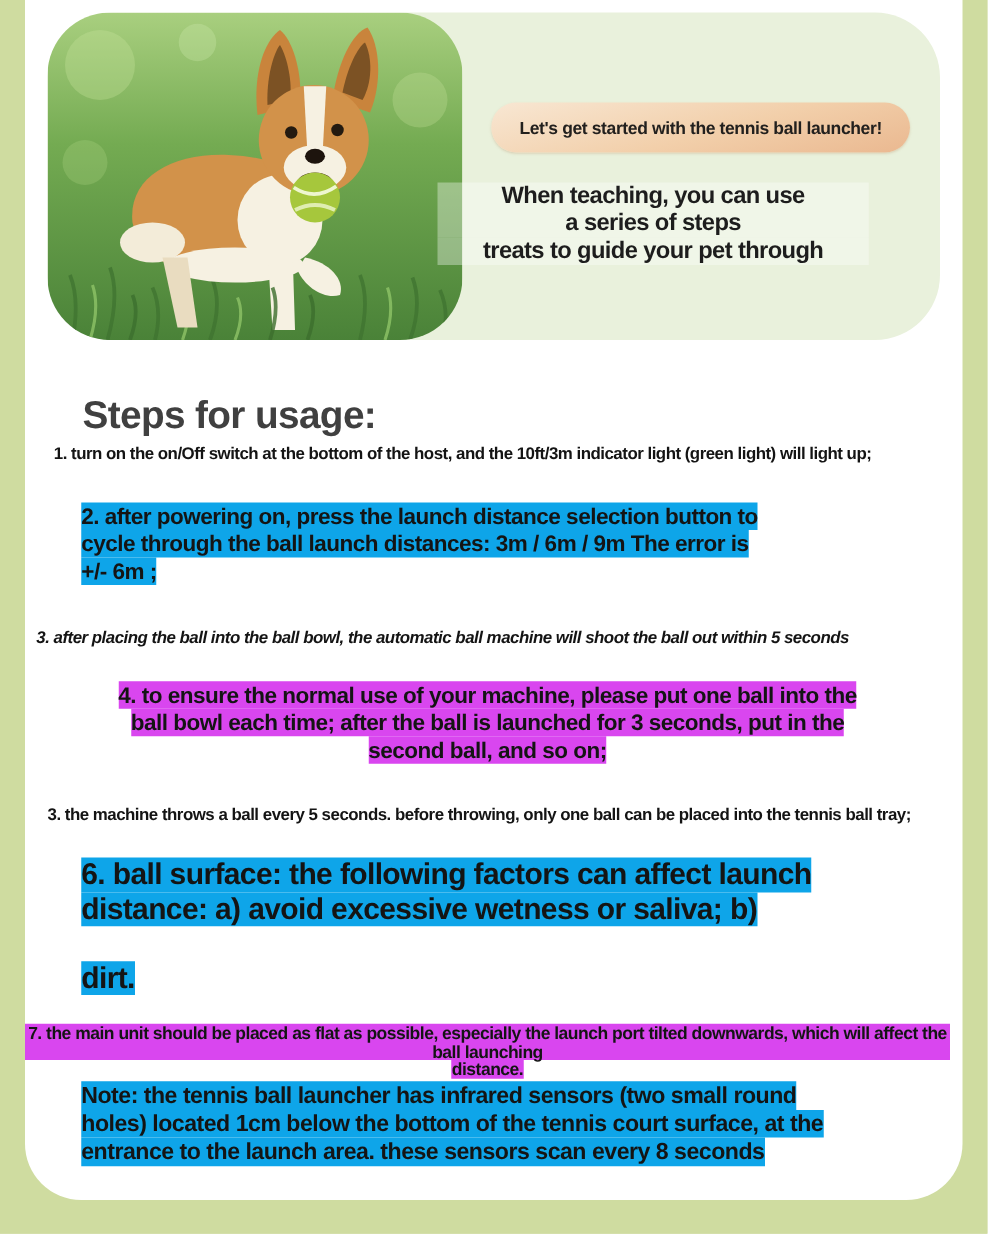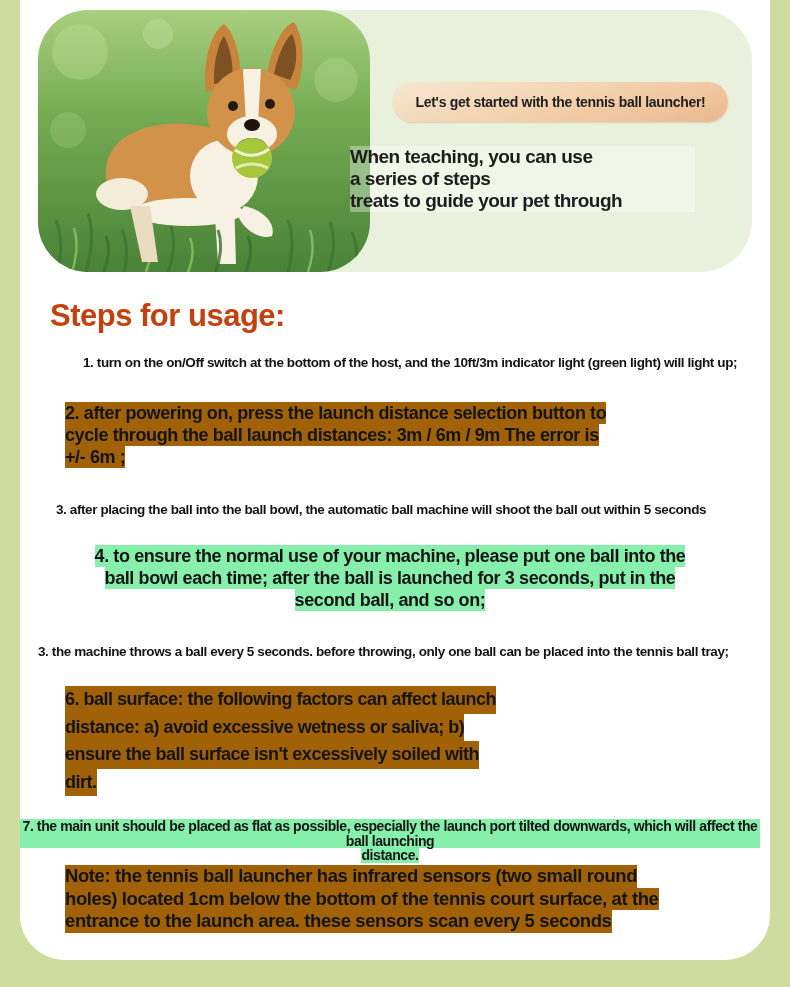--- a/index.html
+++ b/index.html
@@ -11,43 +11,43 @@
   .hero{position:absolute;left:18px;top:10px;width:714px;height:262px;background:#e9f1dc;
         border-radius:52px;}
   .photo{position:absolute;left:0;top:0;width:332px;height:262px;border-radius:50px;
          overflow:hidden;}
   .photo svg{display:block;width:100%;height:100%;}
   .badge{position:absolute;left:355px;top:72px;width:335px;height:40px;border-radius:21px;
          background:linear-gradient(165deg,#f8e7d3 0%,#f2cfaa 55%,#eab890 100%);
          display:flex;align-items:center;justify-content:center;
          box-shadow:0 1px 2px rgba(190,150,110,0.35);}
   .badge span{font-size:14px;font-weight:bold;color:#22201e;letter-spacing:-0.3px;}
-  .intro{position:absolute;right:57px;top:136px;width:345px;text-align:left;
+  .intro{position:absolute;right:57px;top:136px;width:345px;text-align:center;
          font-size:19px;font-weight:bold;color:#1d1d1d;line-height:22px;letter-spacing:-0.5px;}
   .intro .iline{display:block;}
   .intro .iline::after{content:"";}
   .intro .iline{background:rgba(255,255,255,0.35);}
   
-  .title{position:absolute;left:30px;top:298px;margin:0;font-size:31px;font-weight:800;
-         color:#c2410c;letter-spacing:-0.5px;}
+  .title{position:absolute;left:30px;top:298px;margin:16px;font-size:31px;font-weight:800;
+         color:#404040;letter-spacing:-0.5px;}
   .step,.note{color:#141414;font-weight:bold;}
   .s-small{font-size:13.5px;letter-spacing:-0.4px;white-space:nowrap;}
-  .s1{position:absolute;left:23px;top:355px;margin-left:40px;}
+  .s1{position:absolute;left:23px;top:355px;}
   .s2{position:absolute;left:45px;top:402px;font-size:18px;line-height:22px;letter-spacing:-0.4px;}
-  .s3{position:absolute;left:36px;top:502px;}
+  .s3{position:absolute;left:9px;top:502px;font-style:italic;}
   .s4{position:absolute;left:10px;top:545px;width:720px;text-align:center;font-size:18px;
       line-height:22px;letter-spacing:-0.4px;}
   .s5{position:absolute;left:18px;top:644px;}
-  .s6{position:absolute;left:45px;top:686px;font-size:18px;line-height:27.5px;letter-spacing:-0.5px;}
+  .s6{position:absolute;left:45px;top:686px;font-size:24px;line-height:27.5px;letter-spacing:-0.5px;}
   .s7{position:absolute;left:0;top:819px;width:740px;text-align:center;font-size:14px;
       line-height:14.5px;letter-spacing:-0.4px;}
   .note{position:absolute;left:45px;top:865px;font-size:18.5px;line-height:22.5px;
         letter-spacing:-0.4px;}
-  .ln{display:inline-block;background:#a16207;}
-  .s4 .ln,.s7 .ln{background:#86efac;}
+  .ln{display:inline-block;background:#0ea5e9;}
+  .s4 .ln,.s7 .ln{background:#d946ef;}
 </style>
 </head>
 <body>
 
 <div class="page">
   <div class="card">
 
     <div class="hero">
       <div class="photo">
         <svg viewBox="0 0 332 262" preserveAspectRatio="none">
@@ -136,29 +136,29 @@
       <span class="ln">4. to ensure the normal use of your machine, please put one ball into the</span><br>
       <span class="ln">ball bowl each time; after the ball is launched for 3 seconds, put in the</span><br>
       <span class="ln">second ball, and so on;</span>
     </div>
 
     <div class="step s-small s5">3. the machine throws a ball every 5 seconds. before throwing, only one ball can be placed into the tennis ball tray;</div>
 
     <div class="step s6">
       <span class="ln">6. ball surface: the following factors can affect launch</span><br>
       <span class="ln">distance: a) avoid excessive wetness or saliva; b)</span><br>
-      <span class="ln">ensure the ball surface isn't excessively soiled with</span><br>
+      <br>
       <span class="ln">dirt.</span>
     </div>
 
     <div class="step s7">
       <span class="ln">7. the main unit should be placed as flat as possible, especially the launch port tilted downwards, which will affect the ball launching</span><br>
       <span class="ln">distance.</span>
     </div>
 
     <div class="note">
       <span class="ln">Note: the tennis ball launcher has infrared sensors (two small round</span><br>
       <span class="ln">holes) located 1cm below the bottom of the tennis court surface, at the</span><br>
-      <span class="ln">entrance to the launch area. these sensors scan every 5 seconds</span>
+      <span class="ln">entrance to the launch area. these sensors scan every 8 seconds</span>
     </div>
 
   </div>
 </div>
 
 </body></html>

